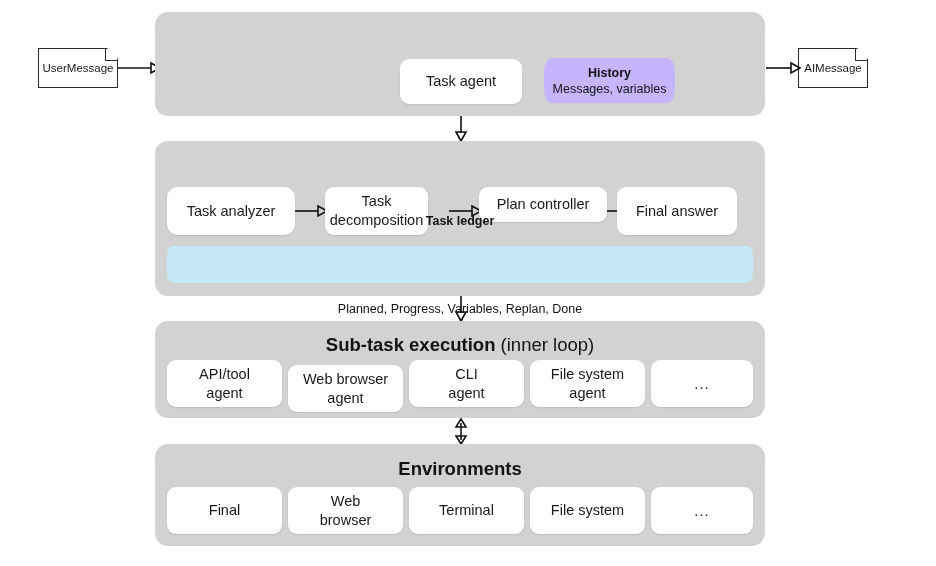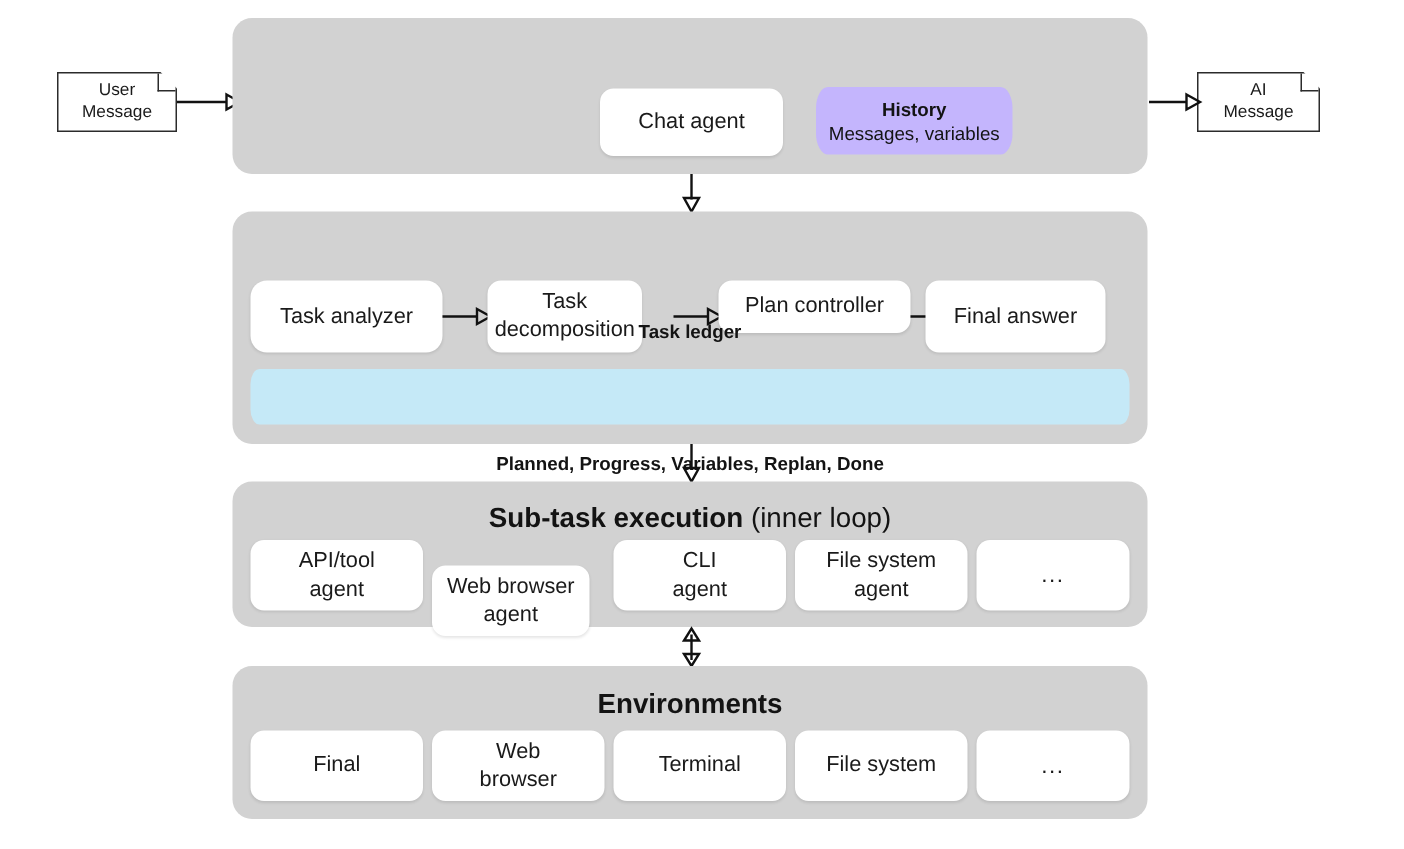--- a/index.html
+++ b/index.html
@@ -23,21 +23,20 @@
     height: 566px;
   }
 
   
   .note {
     position: absolute;
     background: #ffffff;
     border: 1px solid #2b2b2b;
     box-sizing: border-box;
     display: flex;
-    flex-direction: column;
     align-items: center;
     justify-content: center;
     font-size: 11.5px;
     line-height: 15px;
     color: #1a1a1a;
     clip-path: polygon(0 0, calc(100% - 11px) 0, 100% 11px, 100% 100%, 0 100%);
   }
   .note .corner {
     position: absolute;
     top: 0; right: 0;
@@ -111,21 +110,21 @@
     box-sizing: border-box;
     display: flex;
     flex-direction: column;
     align-items: center;
     justify-content: center;
     text-align: center;
     color: #131313;
     gap: 24px;
   }
   .ledger-title { font-size: 12.5px; font-weight: bold; line-height: 16px; }
-  .ledger-sub { font-size: 12.5px; font-weight: bold; line-height: 16px; margin-top: 48px; }
+  .ledger-sub { font-size: 12.5px; font-weight: normal; line-height: 16px; margin-top: 48px; }
 
   
   .arrow-svg { position: absolute; overflow: visible; }
   .arrow-svg line, .arrow-svg path { stroke: #111111; stroke-width: 1.6px; fill: none; }
   .arrow-head { fill: #111111; stroke: none; }
 </style>
 </head>
 <body>
 
 <div class="canvas">
@@ -134,35 +133,35 @@
     <span class="note-line">User</span>
     <span class="note-line">Message</span>
     <span class="corner"></span>
   </div>
 
   <svg class="arrow-svg" style="left:118px; top:60px; width:42px; height:16px;" viewBox="0 0 42 16">
     <line x1="0" y1="8" x2="33" y2="8"></line>
     <path class="arrow-head" d="M33,3 L42,8 L33,13 Z"></path>
   </svg>
 
-  <div class="note" style="left:798px; top:48px; width:82px; height:40px;">
+  <div class="note" style="left:798px; top:48px; width:70px; height:40px;">
     <span class="note-line">AI</span>
     <span class="note-line">Message</span>
     <span class="corner"></span>
   </div>
 
   <svg class="arrow-svg" style="left:766px; top:60px; width:34px; height:16px;" viewBox="0 0 34 16">
     <line x1="0" y1="8" x2="25" y2="8"></line>
     <path class="arrow-head" d="M25,3 L34,8 L25,13 Z"></path>
   </svg>
 
   <div class="panel" style="left:155px; top:12px; width:610px; height:104px;">
 
     <div class="chip" style="left:245px; top:47px; width:122px; height:45px;">
-      <span class="l">Chat agent</span>
+      <span class="l">Task agent</span>
     </div>
 
     <div class="cylinder" style="left:389px; top:46px; width:131px; height:45px;">
       <span class="cyl-title">History</span>
       <span class="cyl-sub">Messages, variables</span>
     </div>
   </div>
 
   <svg class="arrow-svg" style="left:453px; top:116px; width:16px; height:25px;" viewBox="0 0 16 25">
     <line x1="8" y1="0" x2="8" y2="17"></line>
@@ -217,21 +216,21 @@
   <div class="panel" style="left:155px; top:321px; width:610px; height:97px;">
     <div class="panel-title" style="top:12px;">
       <b>Sub-task execution</b><span class="normal"> (inner loop)</span>
     </div>
 
     <div class="chip" style="left:12px; top:39px; width:115px; height:47px;">
       <span class="l">API/tool</span>
       <span class="l">agent</span>
     </div>
 
-    <div class="chip" style="left:133px; top:56px; width:105px; height:47px;">
+    <div class="chip" style="left:133px; top:44px; width:115px; height:47px;">
       <span class="l">Web browser</span>
       <span class="l">agent</span>
     </div>
 
     <div class="chip" style="left:254px; top:39px; width:115px; height:47px;">
       <span class="l">CLI</span>
       <span class="l">agent</span>
     </div>
 
     <div class="chip" style="left:375px; top:39px; width:115px; height:47px;">

